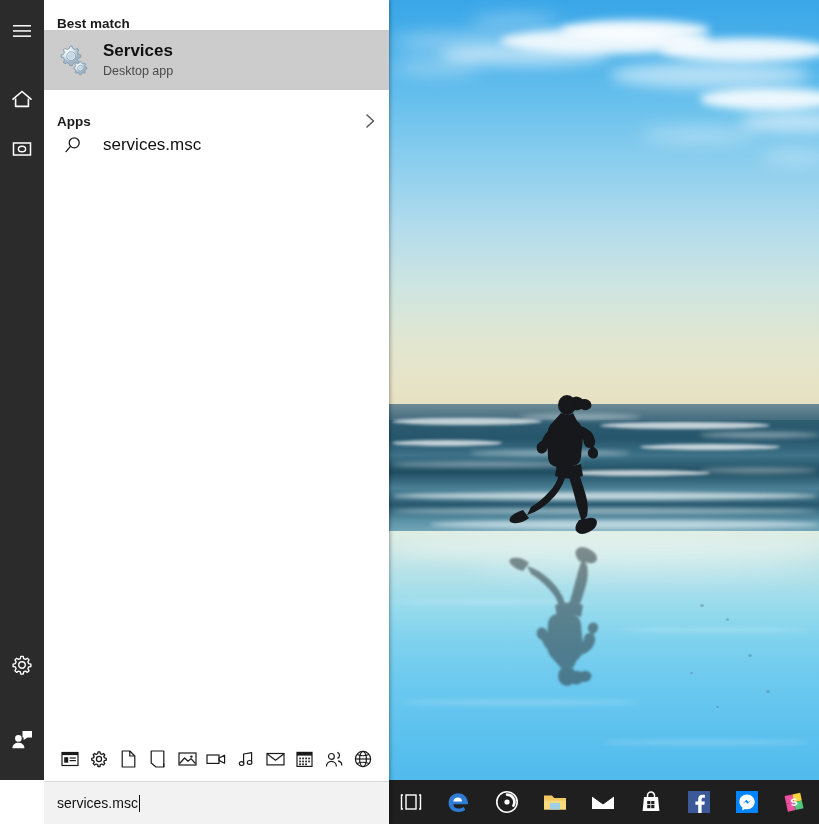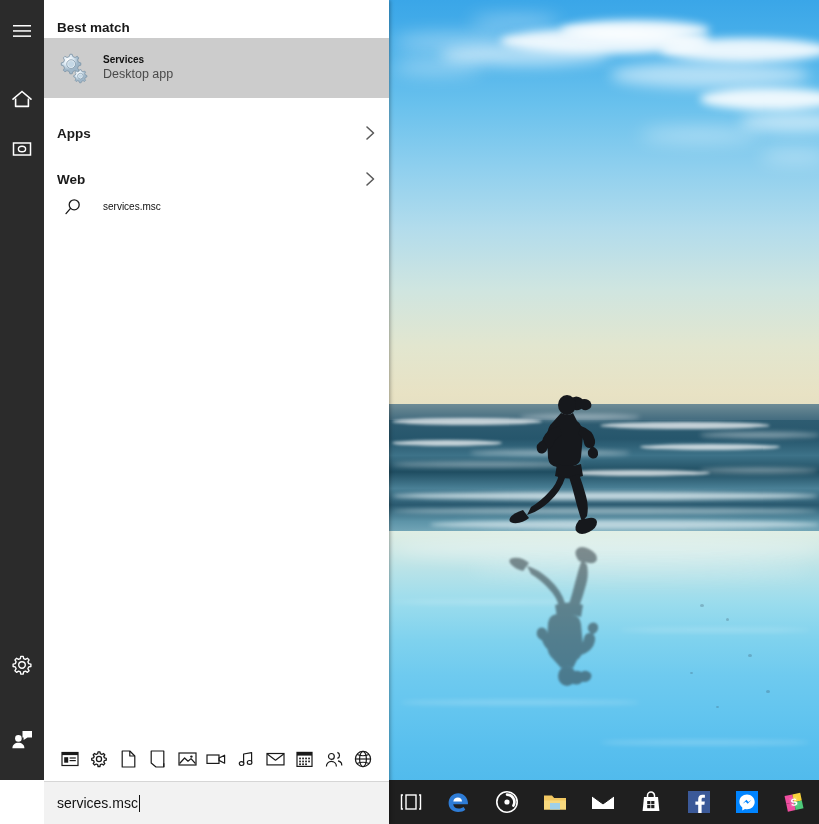--- a/index.html
+++ b/index.html
@@ -107,33 +107,33 @@
     width:44px; height:46px; display:flex; align-items:center;
     justify-content:center; cursor:pointer;
   }
   #rail-bottom { margin-top:auto; display:flex; flex-direction:column; }
 
   #results-pane {
     position:absolute; left:44px; top:0; width:345px; height:780px;
     background:#ffffff; overflow:hidden;
   }
   .group-header {
-    height:38px; display:flex; align-items:center; justify-content:space-between;
+    height:30px; display:flex; align-items:center; justify-content:space-between;
     padding:16px 10px 0 13px; color:#1a1a1a; font-size:13.5px; font-weight:bold;border-radius:11px;
   }
   .chev { width:18px; height:18px; display:flex; align-items:center; justify-content:center;
           cursor:pointer; color:#555; }
   .result-row {
     display:flex; align-items:center; gap:14px; padding:0 13px;
     cursor:pointer; height:34px;
   }
   .result-row.best { height:60px; background:#cccccc; padding-left:13px; }
   .result-icon { flex:0 0 auto; display:flex; align-items:center; justify-content:center; }
   .result-text { display:flex; flex-direction:column; justify-content:center; }
-  .r-title { font-size:10px; color:#101010; line-height:1.35; }
+  .r-title { font-size:17px; color:#101010; line-height:1.35; }
   .r-sub { font-size:12.5px; color:#4a4a4a; line-height:1.35; }
   .bold { font-weight:bold; }
 
   #filter-bar {
     position:absolute; left:44px; top:736px; width:345px; height:44px;
     background:#ffffff; display:flex; align-items:center;
     justify-content:space-between; padding:0 14px;
     border-top:1px solid #ffffff;
   }
   .filter-btn {
@@ -432,28 +432,20 @@
     <div class="group-header" style="margin-top:8px;">
       <span>Apps</span>
       <span class="chev">
         <svg width="11" height="16" viewBox="0 0 11 16">
           <path d="M2 2 L8.5 8 L2 14" fill="none" stroke="#5a5a5a" stroke-width="1.6" stroke-linecap="round" stroke-linejoin="round"></path>
         </svg>
       </span>
     </div>
 
 
-    <div class="group-header" style="margin-top:8px;">
-      <span>Web</span>
-      <span class="chev">
-        <svg width="11" height="16" viewBox="0 0 11 16">
-          <path d="M2 2 L8.5 8 L2 14" fill="none" stroke="#5a5a5a" stroke-width="1.6" stroke-linecap="round" stroke-linejoin="round"></path>
-        </svg>
-      </span>
-    </div>
 
     <div class="result-row">
       <span class="result-icon" style="width:32px;">
         <svg width="20" height="20" viewBox="0 0 20 20">
           <circle cx="11.2" cy="7.8" r="5.0" fill="none" stroke="#1a1a1a" stroke-width="1.3"></circle>
           <line x1="7.5" y1="11.4" x2="3.0" y2="16.6" stroke="#1a1a1a" stroke-width="1.3" stroke-linecap="round"></line>
         </svg>
       </span>
       <span class="result-text">
         <span class="r-title">services.msc</span>

